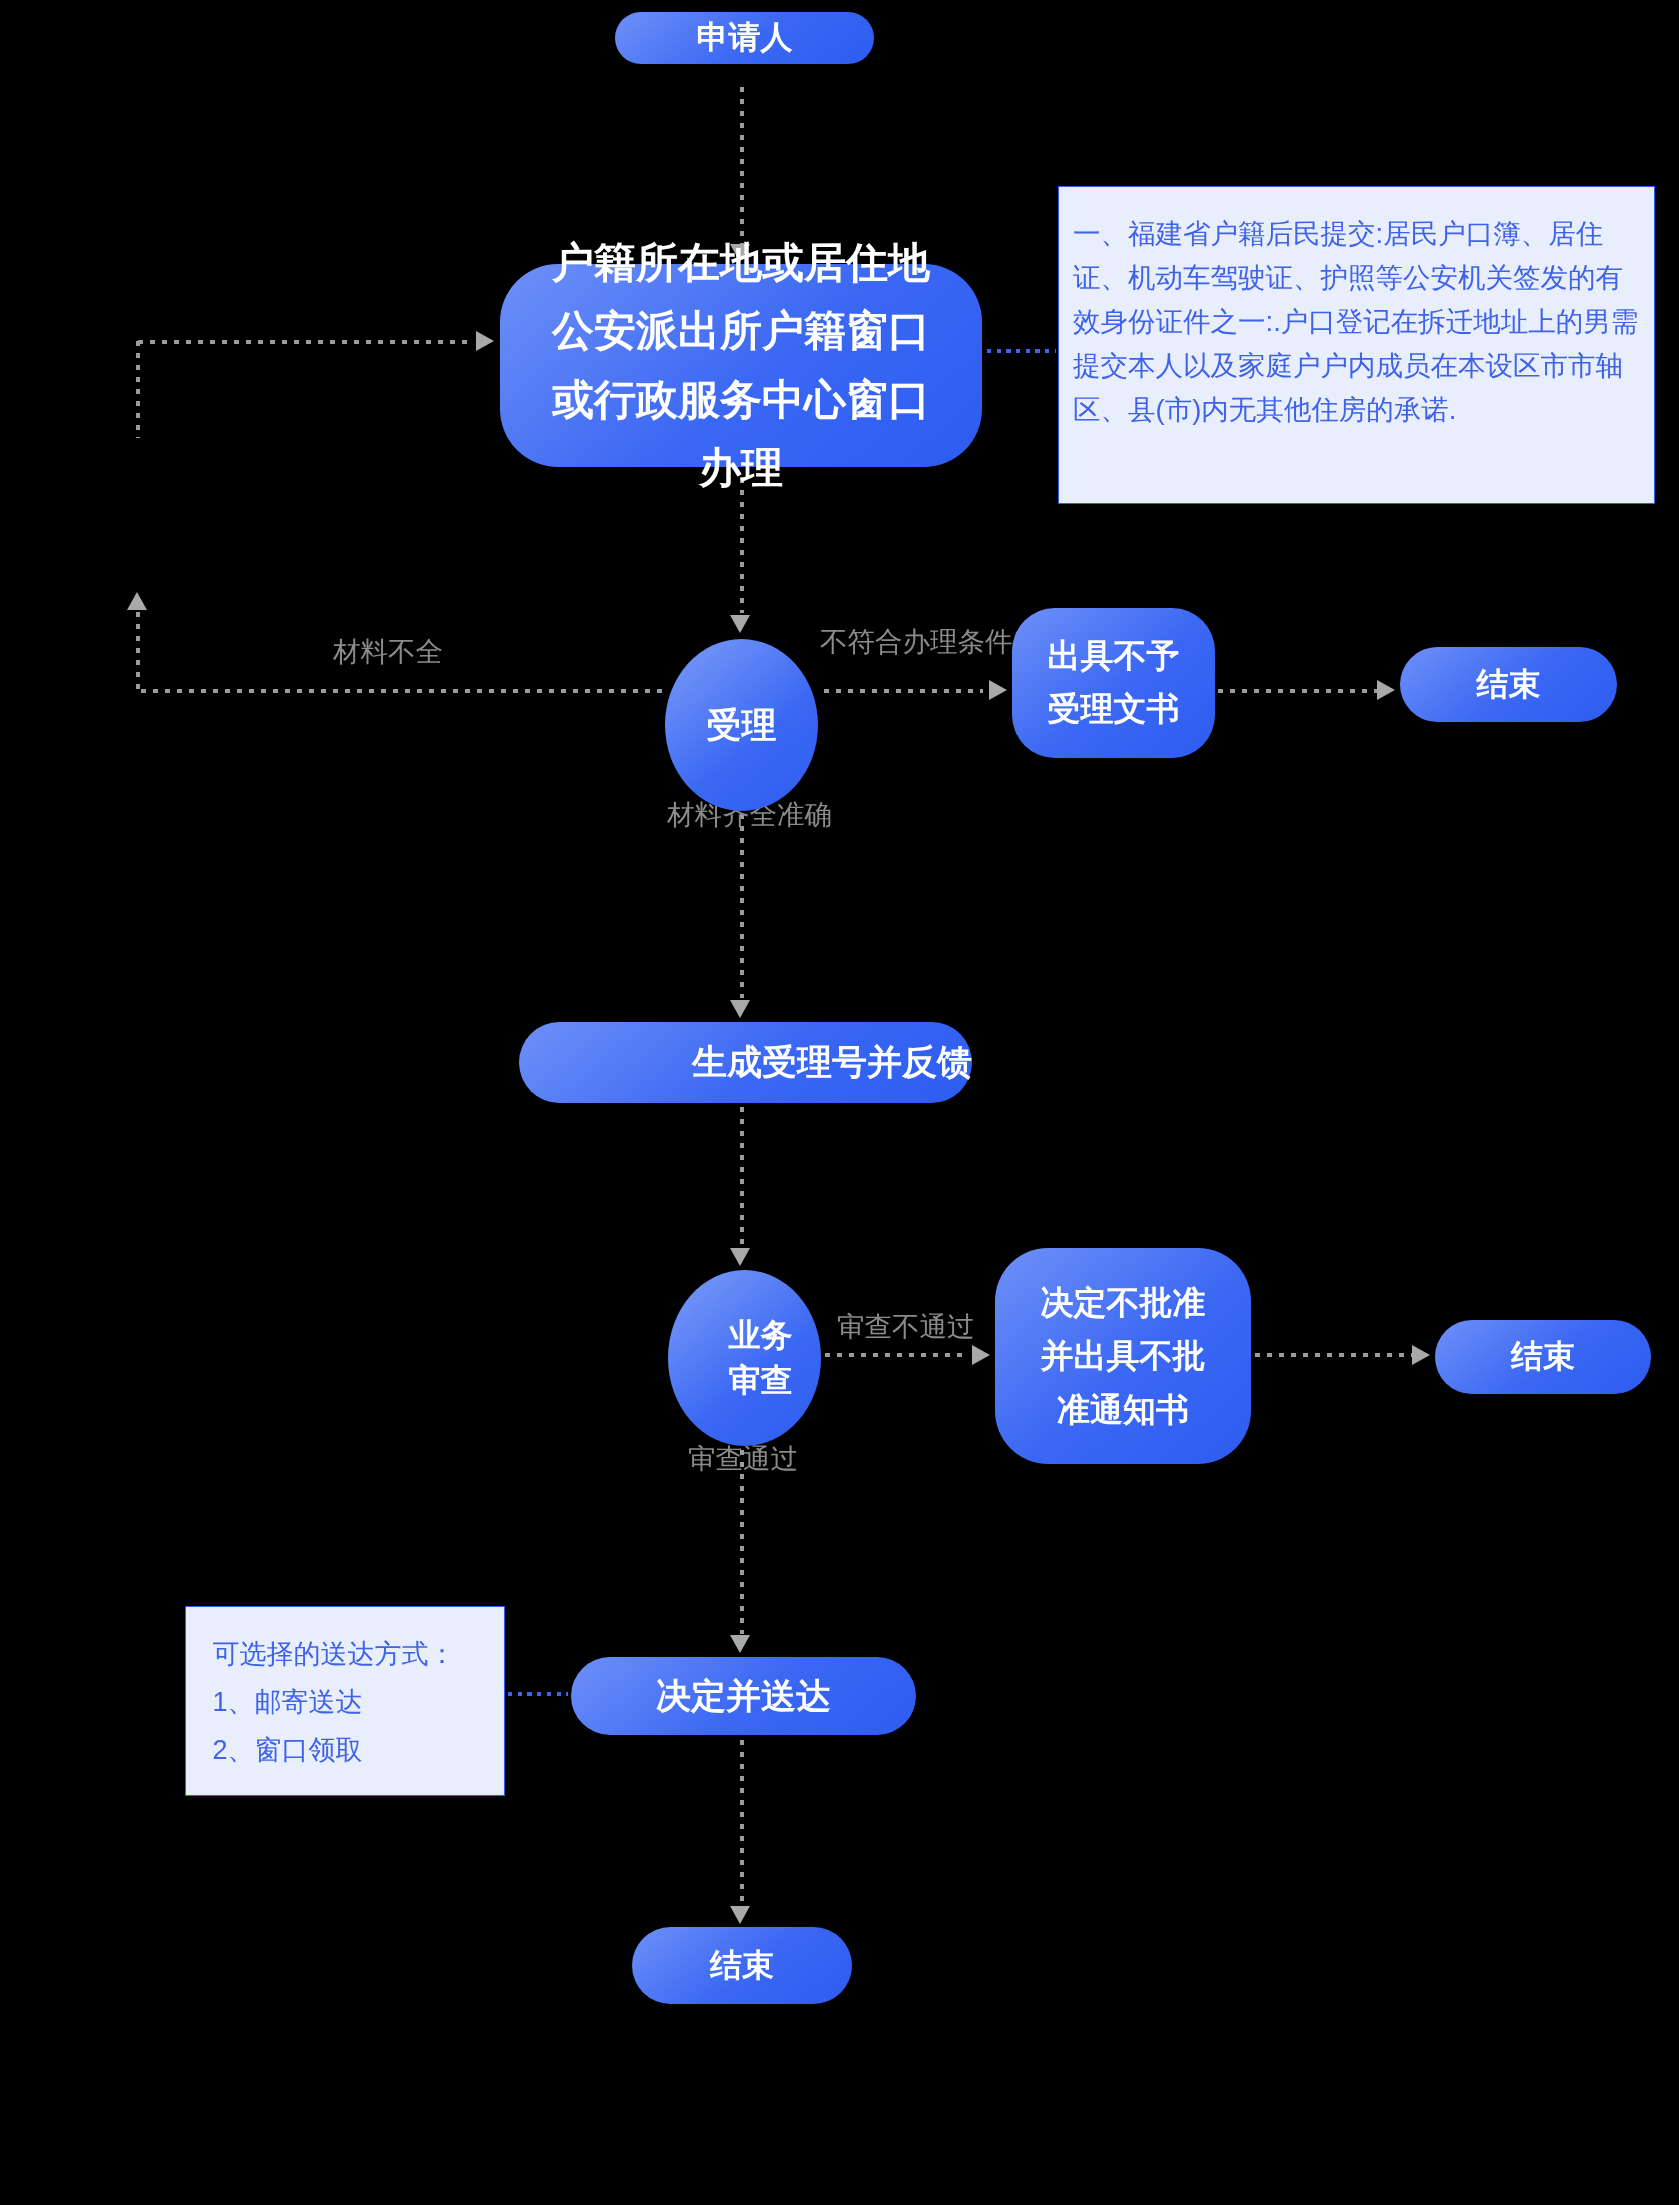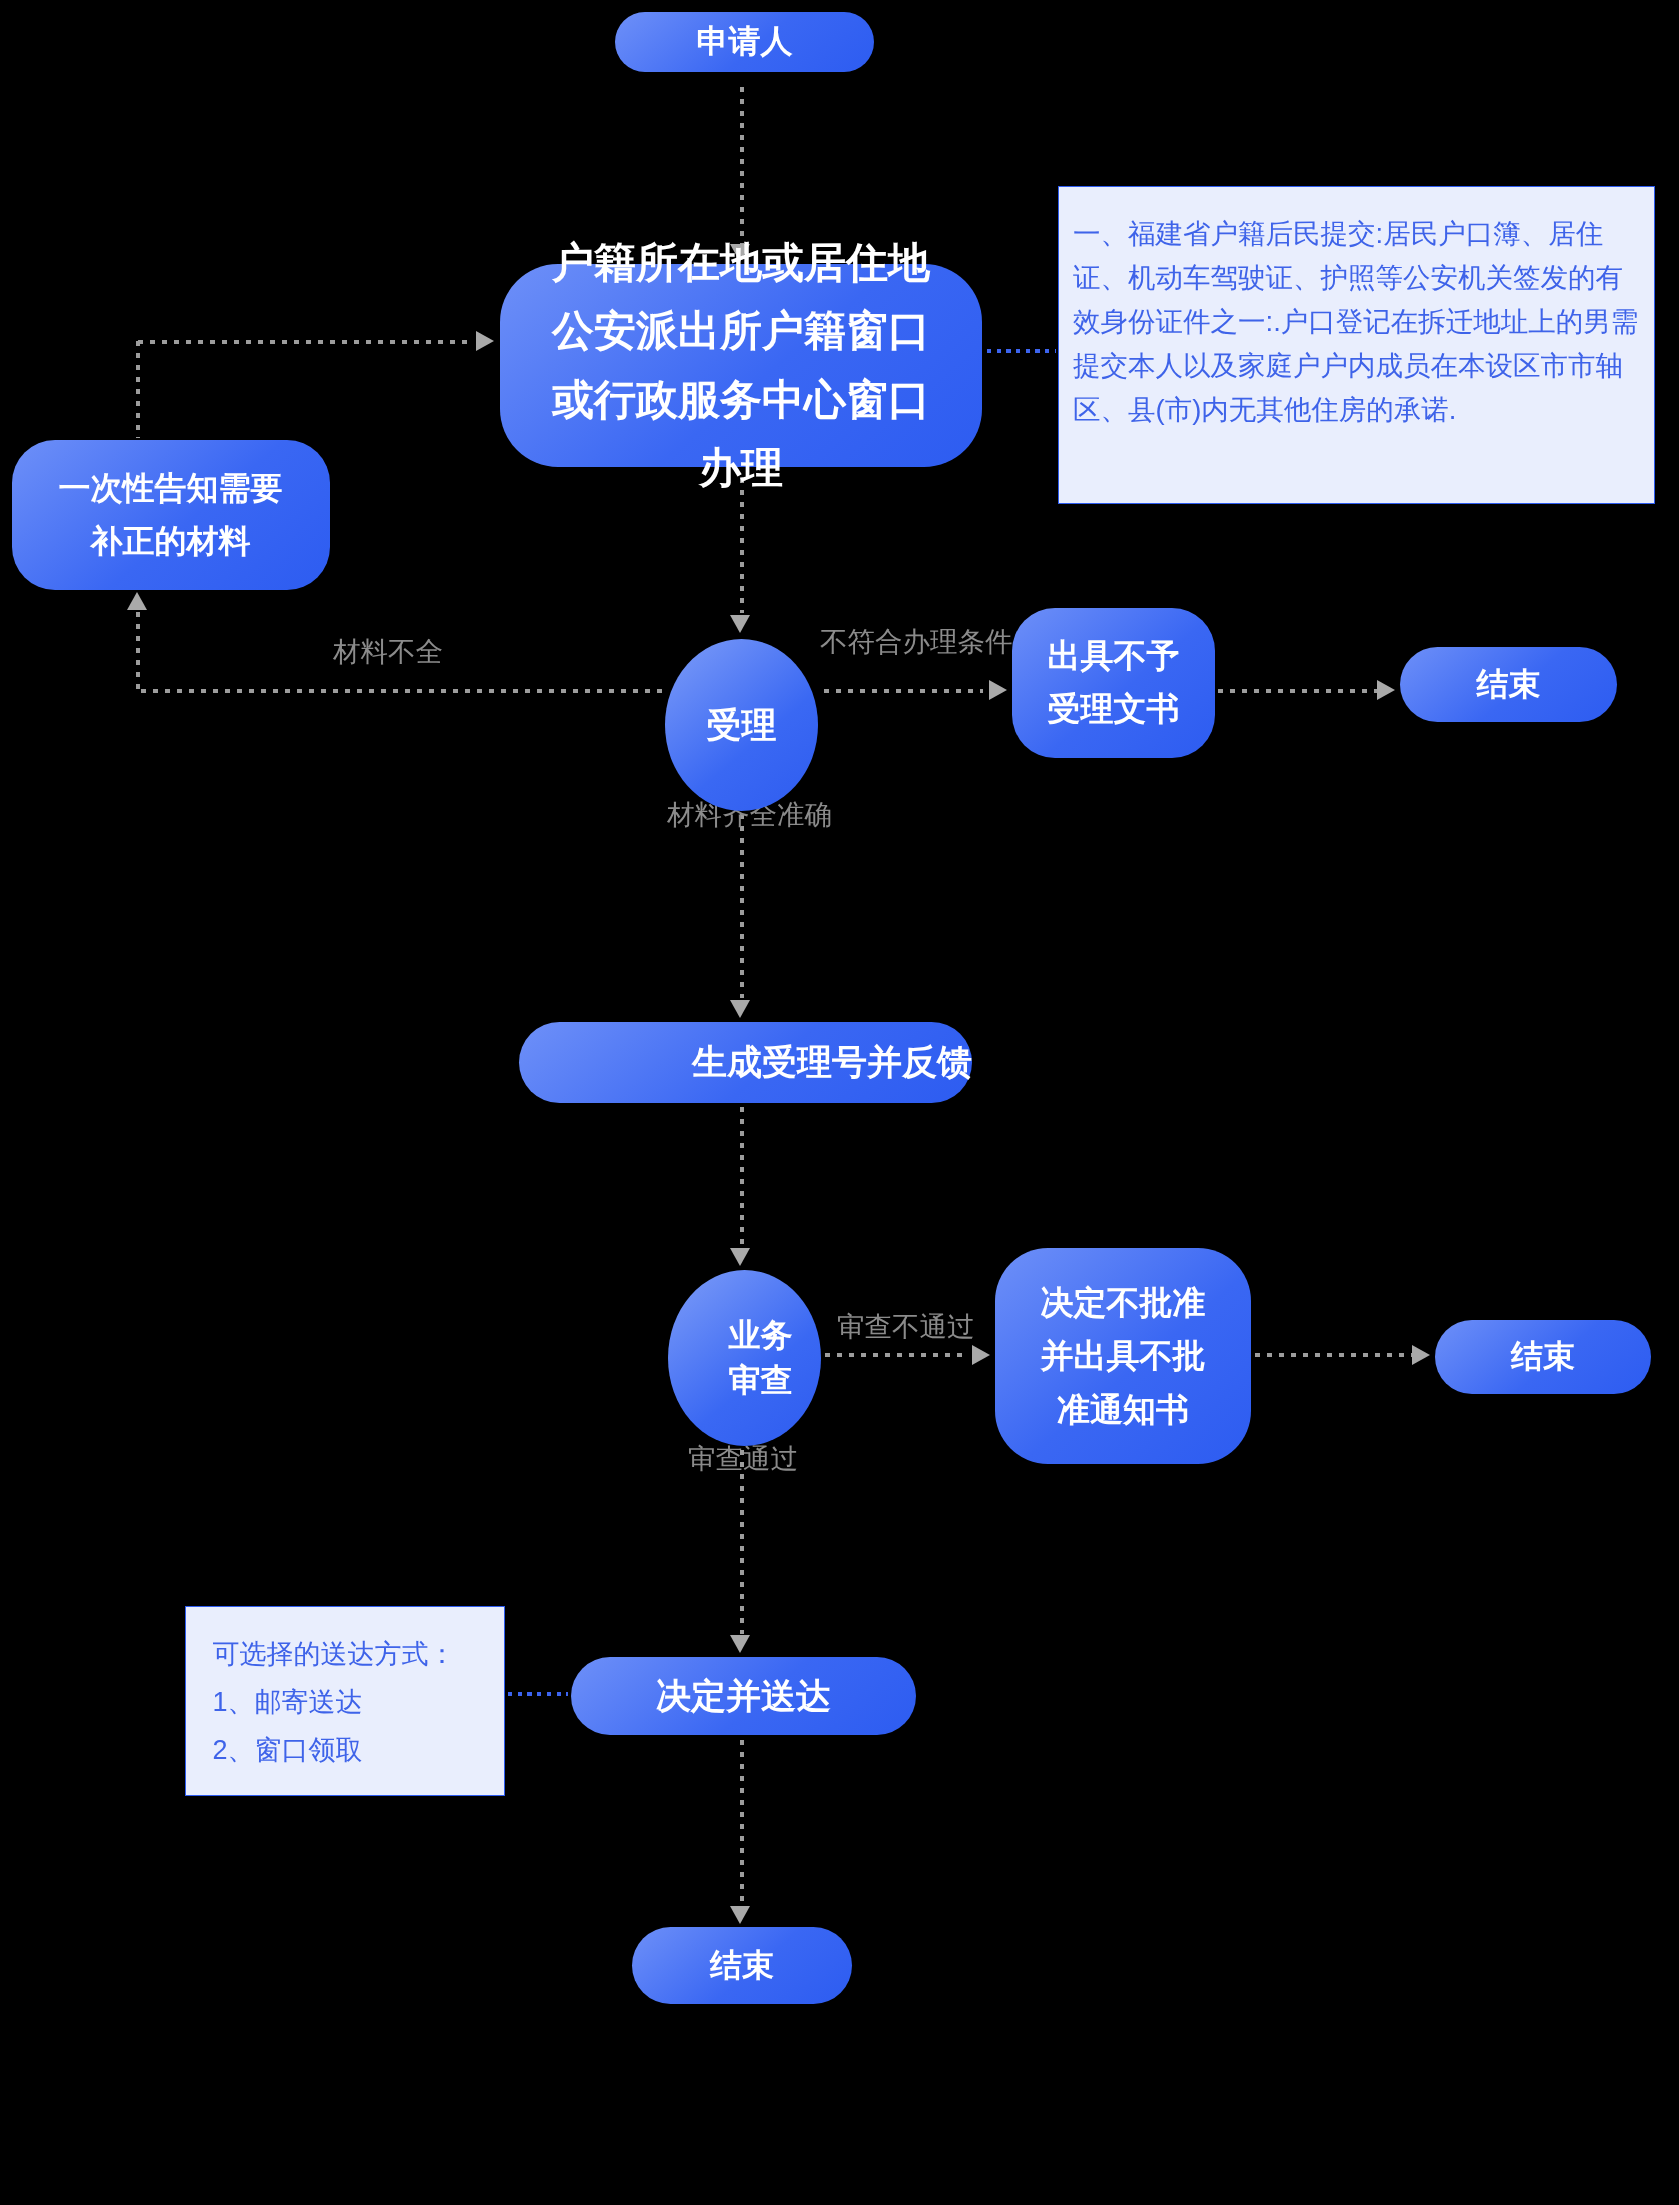--- a/index.html
+++ b/index.html
@@ -69,31 +69,28 @@
 
   <div class="hline blue" style="left:987px;top:349px;width:69px;"></div>
   <div class="hline blue" style="left:508px;top:1692px;width:60px;"></div>
 
   <div class="elabel" style="left:333px;top:634px;">材料不全</div>
   <div class="elabel" style="left:820px;top:624px;">不符合办理条件</div>
   <div class="elabel" style="left:667px;top:797px;">材料齐全准确</div>
   <div class="elabel" style="left:837px;top:1309px;">审查不通过</div>
   <div class="elabel" style="left:688px;top:1441px;">审查通过</div>
 
-  <div class="node" style="left:615px;top:11.6px;width:259px;height:60px;border-radius:34px;font-size:32px;">
+  <div class="node" style="left:615px;top:11.6px;width:259px;height:52px;border-radius:34px;font-size:32px;">
     <span class="txt">申请人</span>
   </div>
 
   <div class="node" style="left:500px;top:264px;width:482px;height:203px;border-radius:58px;font-size:42px;line-height:1.62;">
     <span class="txt" style="width:387px;">户籍所在地或居住地公安派出所户籍窗口或行政服务中心窗口办理</span>
   </div>
 
-  <div class="node" style="left:11.6px;top:440px;width:318px;height:150px;border-radius:43px;font-size:32px;line-height:1.65;">
-    <span class="txt" style="width:227px;">一次性告知需要补正的材料</span>
-  </div>
 
   <div class="node" style="left:1012px;top:608px;width:203px;height:150px;border-radius:43px;font-size:33px;line-height:1.6;">
     <span class="txt" style="width:135px;">出具不予受理文书</span>
   </div>
 
   <div class="node ellipse" style="left:665px;top:639px;width:153px;height:172px;font-size:35px;">
     <span class="txt">受理</span>
   </div>
 
   <div class="node" style="left:1400px;top:647px;width:217px;height:75px;border-radius:38px;font-size:32px;">

